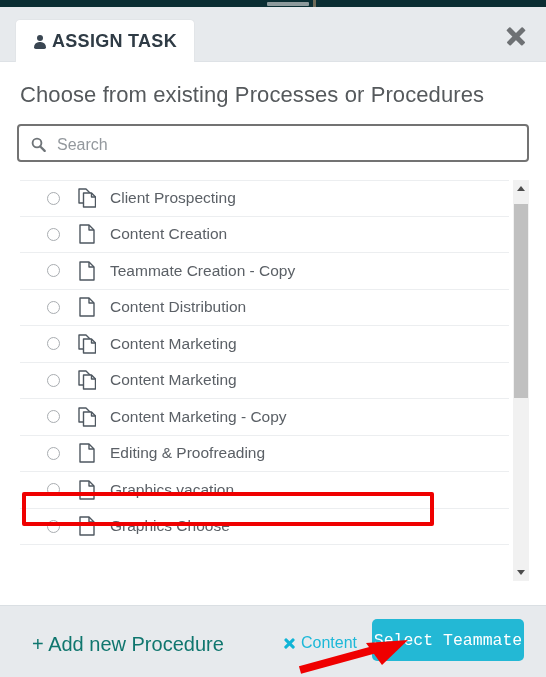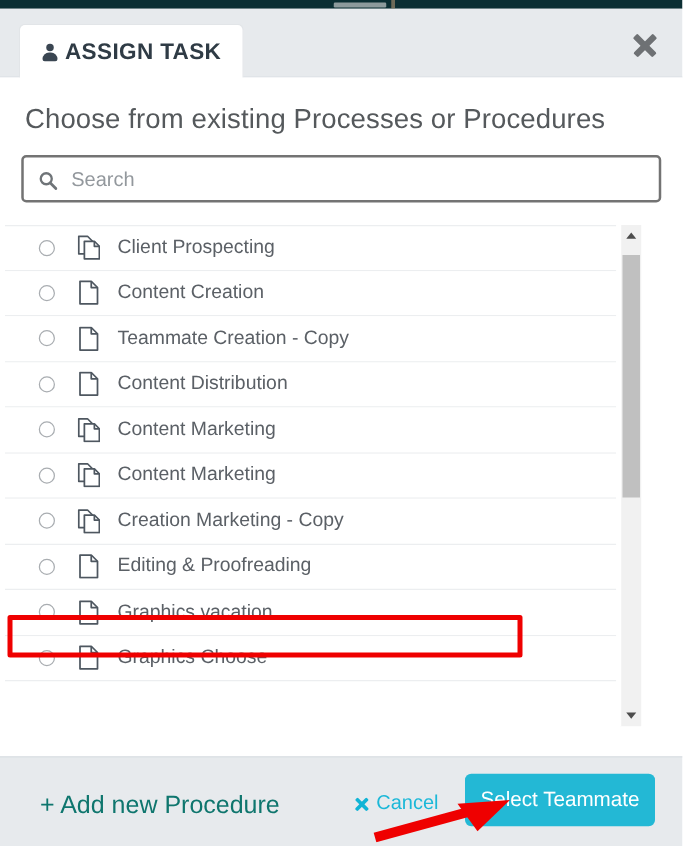--- a/index.html
+++ b/index.html
@@ -166,21 +166,21 @@
     background: transparent;
     font-family: "Liberation Sans", sans-serif;
     font-size: 16px;
     color: #55595c;
   }
   .search-input::placeholder { color: #93989d; opacity: 1; }
 
   
   .list-region {
     position: absolute;
-    left: 4px; top: 118px;
+    left: 20px; top: 118px;
     width: 509px;
     height: 401px;
   }
   .list-viewport {
     position: absolute;
     left: 0; top: 0;
     width: 489px;
     height: 401px;
     overflow: hidden;
   }
@@ -327,21 +327,21 @@
   .cancel-x::before { transform: rotate(45deg); }
   .cancel-x::after  { transform: rotate(-45deg); }
   .primary-btn {
     position: absolute;
     left: 372px; top: 619px;
     width: 152px; height: 42px;
     background: #23b8d5;
     border: none;
     border-radius: 5px;
     color: #ffffff;
-    font-family: Liberation Sans, sans-serif;
+    font-family: Liberation Mono, monospace;
     font-size: 16.5px;
     cursor: pointer;
     z-index: 6;
     padding: 0;
   }
 
   
   .arrow-anno {
     position: absolute;
     left: 296px; top: 638px;
@@ -449,21 +449,21 @@
           </div>
           <div class="row">
             <span class="row-radio"></span>
             <span class="row-icon">
               <svg class="doc-glyph" viewBox="0 0 18 20">
                 <path d="M1 1 h7 l4 4 v10 h-11 z" fill="#ffffff" stroke="#4e5760" stroke-width="1.4" stroke-linejoin="round"></path>
                 <path d="M5.5 5 h8 l4 4 v10 h-12 z" fill="#ffffff" stroke="#4e5760" stroke-width="1.4" stroke-linejoin="round"></path>
                 <path d="M13.5 5 v4 h4" fill="none" stroke="#4e5760" stroke-width="1.4" stroke-linejoin="round"></path>
               </svg>
             </span>
-            <span class="row-label">Creation Marketing - Copy</span>
+            <span class="row-label">Content Marketing - Copy</span>
           </div>
           <div class="row">
             <span class="row-radio"></span>
             <span class="row-icon">
               <svg class="doc-glyph" viewBox="0 0 18 20">
                 <path d="M2 1 h9 l5 5 v13 h-14 z" fill="#ffffff" stroke="#4e5760" stroke-width="1.4" stroke-linejoin="round"></path>
                 <path d="M11 1 v5 h5" fill="none" stroke="#4e5760" stroke-width="1.4" stroke-linejoin="round"></path>
               </svg>
             </span>
             <span class="row-label">Editing &amp; Proofreading</span>
@@ -501,21 +501,21 @@
           <span class="sb-tri"></span>
         </div>
       </div>
     </div>
   </div>
 
   <div class="modal-footer">
     <div class="add-proc">+ Add new Procedure</div>
     <div class="cancel-link">
       <span class="cancel-x"></span>
-      <span>Cancel</span>
+      <span>Content</span>
     </div>
   </div>
 
   <button class="primary-btn">Select Teammate</button>
 
   <svg class="arrow-anno" viewBox="0 0 116 36">
     <line x1="4" y1="32" x2="88" y2="9" stroke="#ef0000" stroke-width="8" stroke-linecap="butt"></line>
     <polygon points="112,2 70,5 86,27" fill="#ef0000"></polygon>
   </svg>
 

